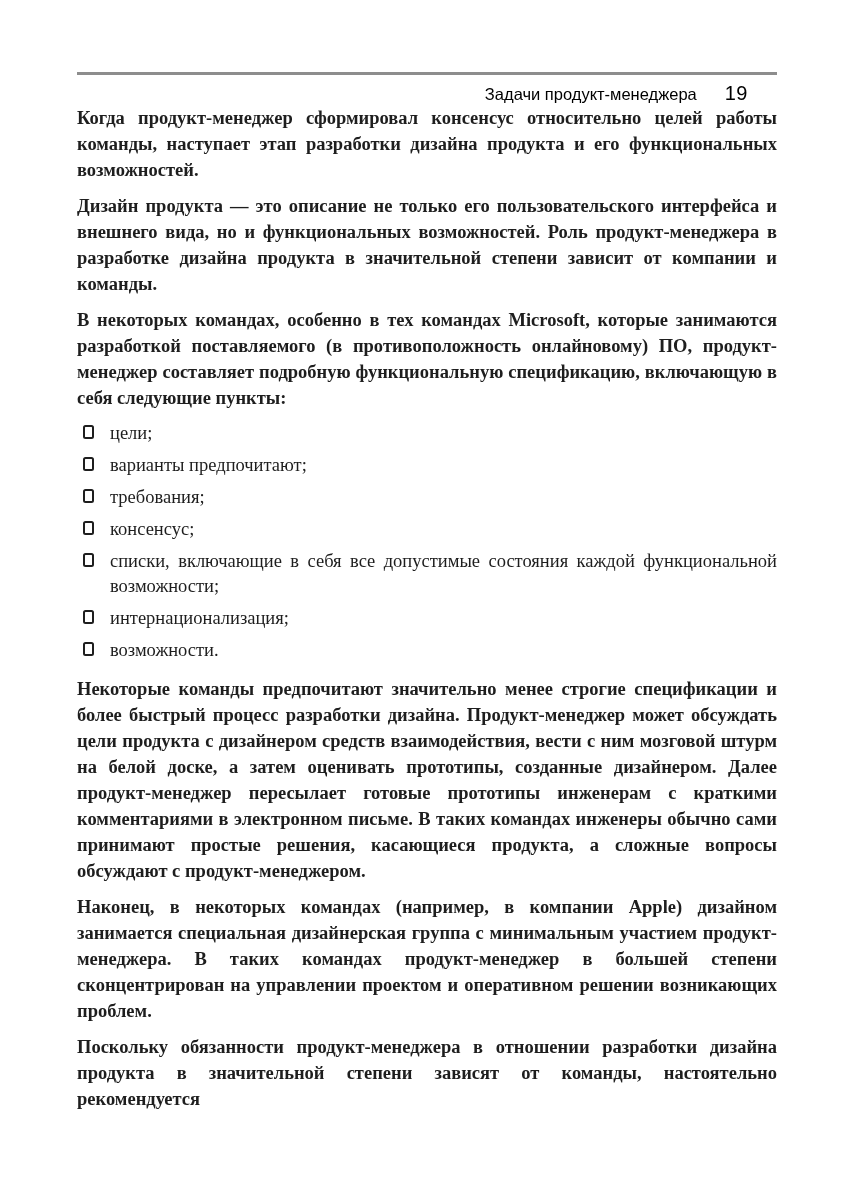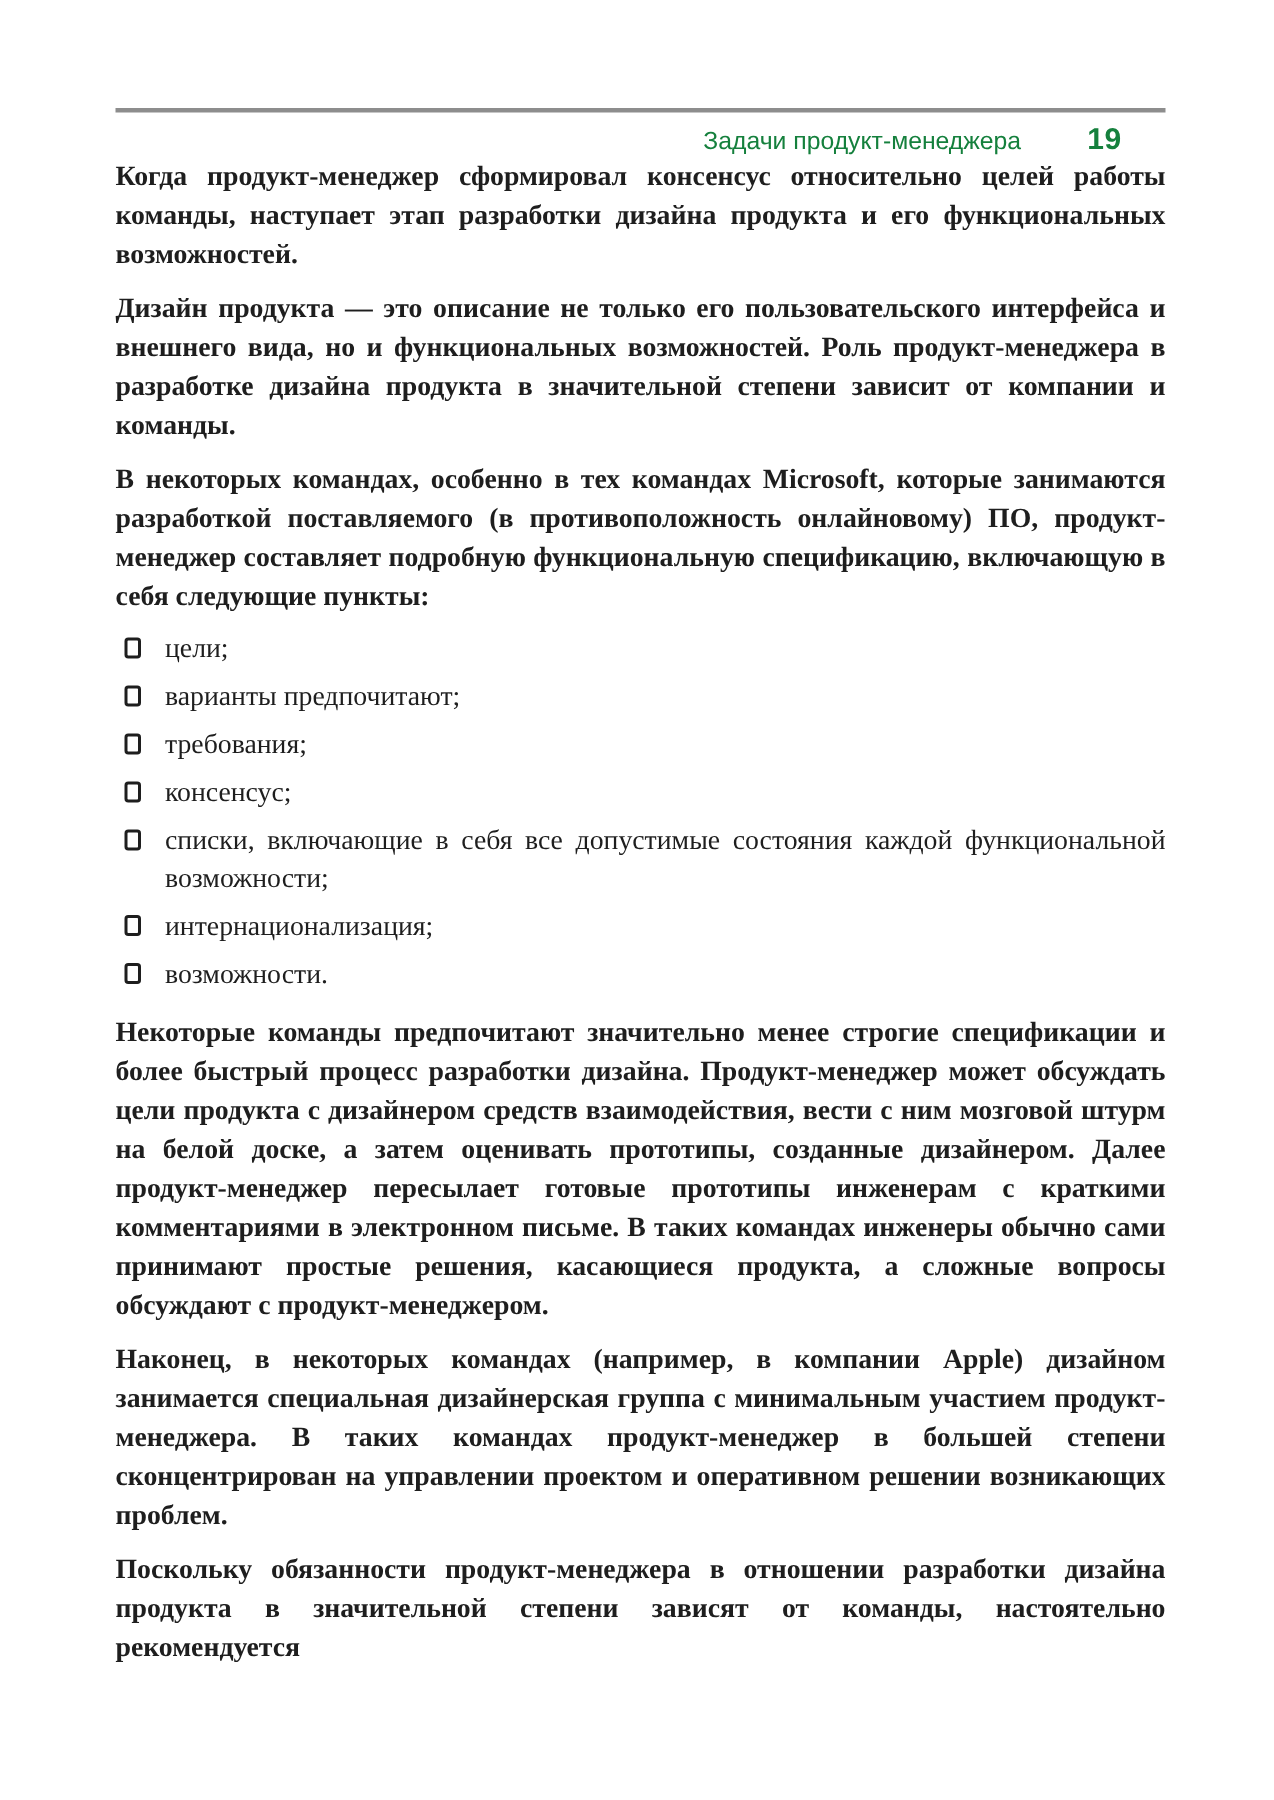--- a/index.html
+++ b/index.html
@@ -27,26 +27,26 @@
     background: #8d8d8d;
     margin-top: 72px;
   }
   .head-line {
     display: flex;
     justify-content: flex-end;
     align-items: baseline;
     padding: 7px 29px 0 0;
     font-family: "Liberation Sans", sans-serif;
     font-size: 16.5px;
-    color: #15803d;
+    color: #000000;
   }
   .page-number {
-    font-weight: 700;
+    font-weight: 400;
     font-size: 20px;
-    margin-left: 44px;
+    margin-left: 28px;
     letter-spacing: 0.5px;
   }
   
   h1.section-title {
     font-family: "Liberation Sans", sans-serif;
     font-weight: 600;
     font-size: 30px;
     line-height: 36px;
     margin: 21px 0 15px 0;
     color: #161616;

